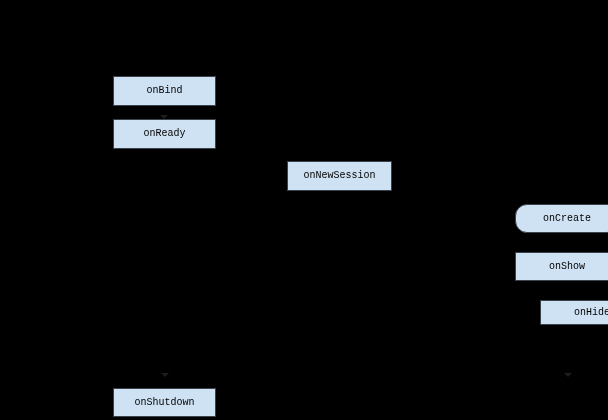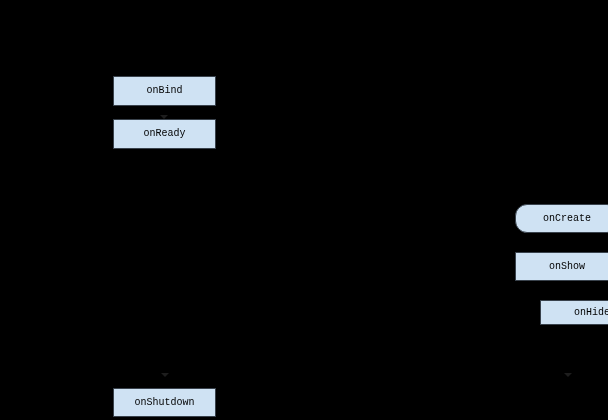--- a/index.html
+++ b/index.html
@@ -58,20 +58,21 @@
   #a-ondestroy  { left: 540px; top: 373px; }
 </style>
 </head>
 <body>
 
 <div class="diagram">
   <div class="node" id="n-onbind">onBind</div>
 
   <div class="node" id="n-onready">onReady</div>
 
+  <div class="node" id="n-onnewsession">onNewSession</div>
 
   <div class="node" id="n-oncreate">onCreate</div>
 
   <div class="node" id="n-onshow">onShow</div>
 
   <div class="node" id="n-onhide">onHide</div>
 
   <div class="node" id="n-onshutdown">onShutdown</div>
 
 

